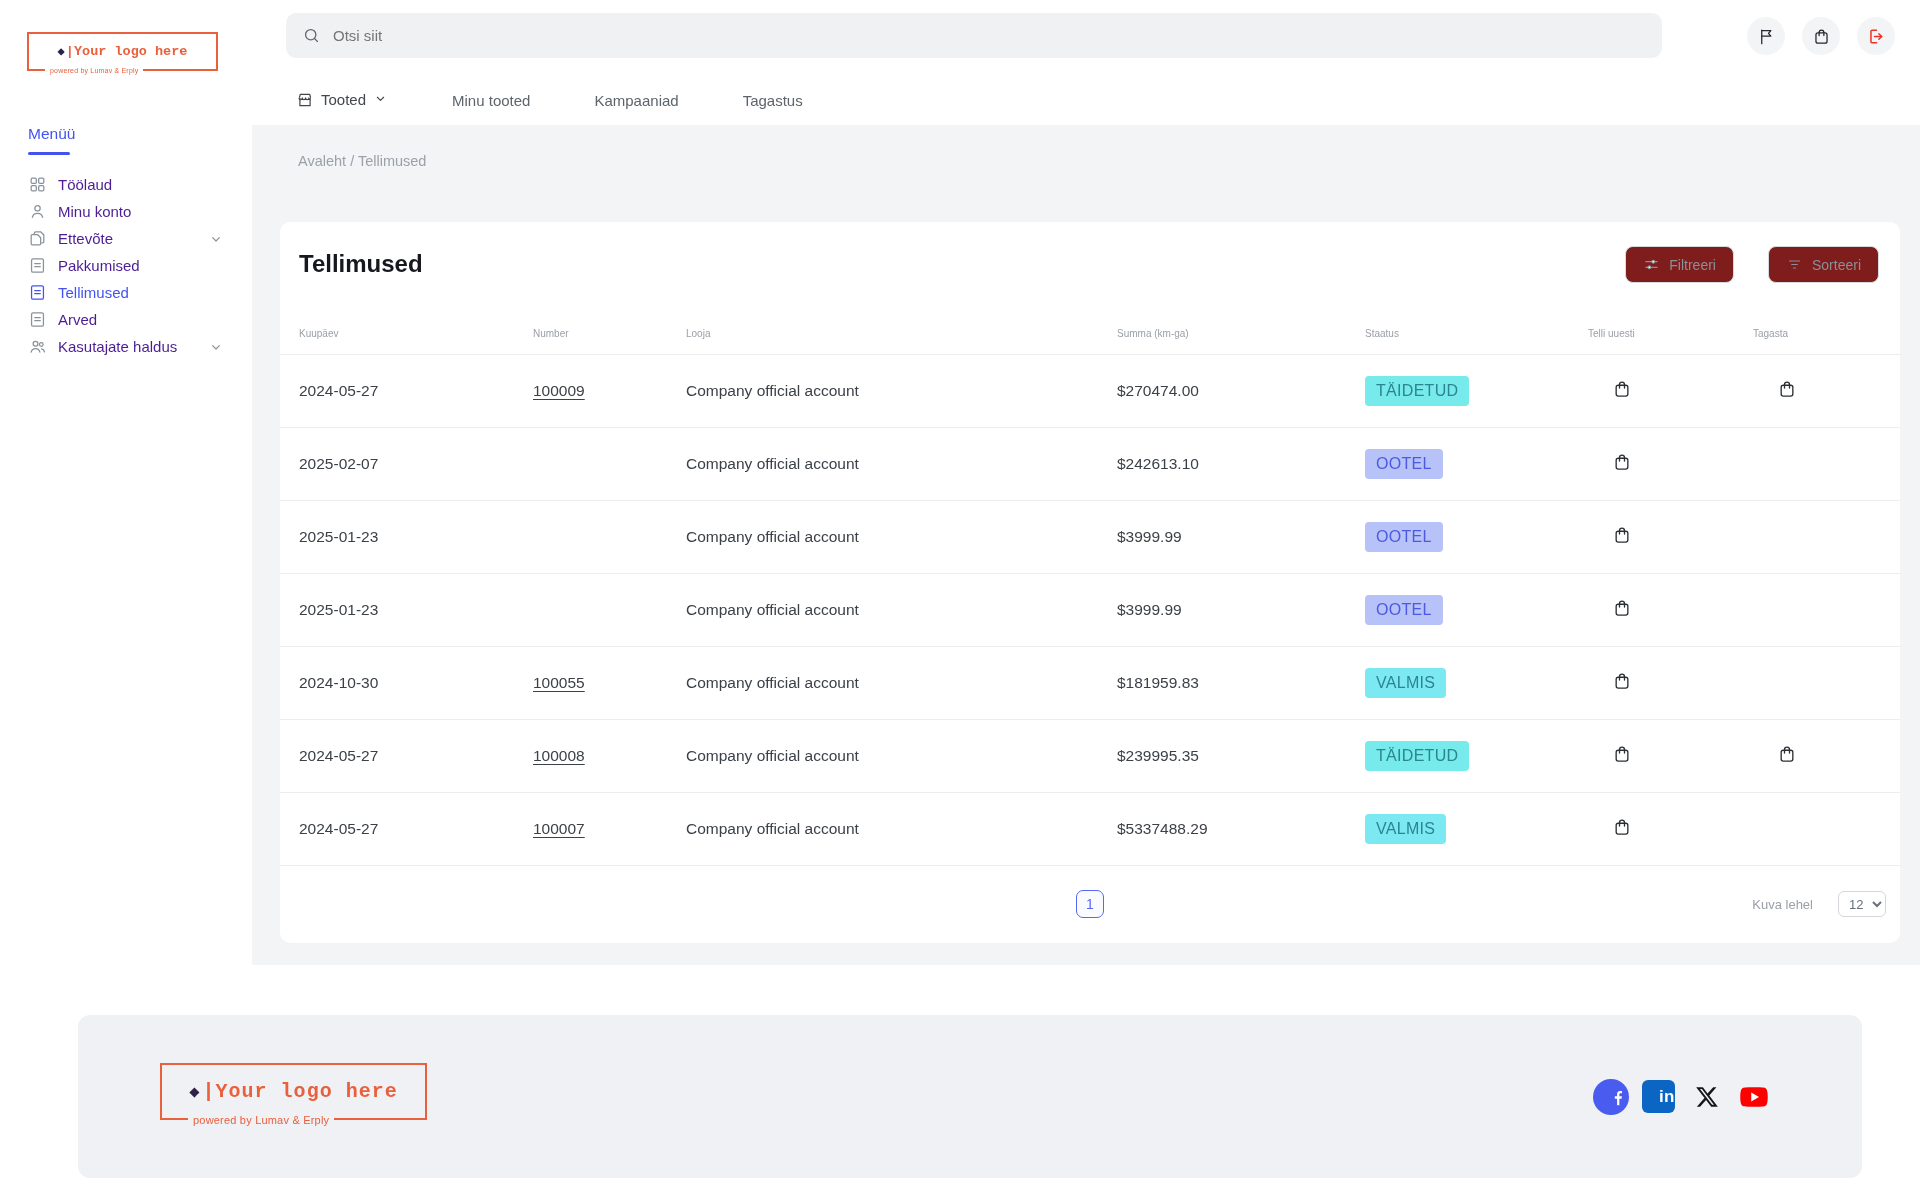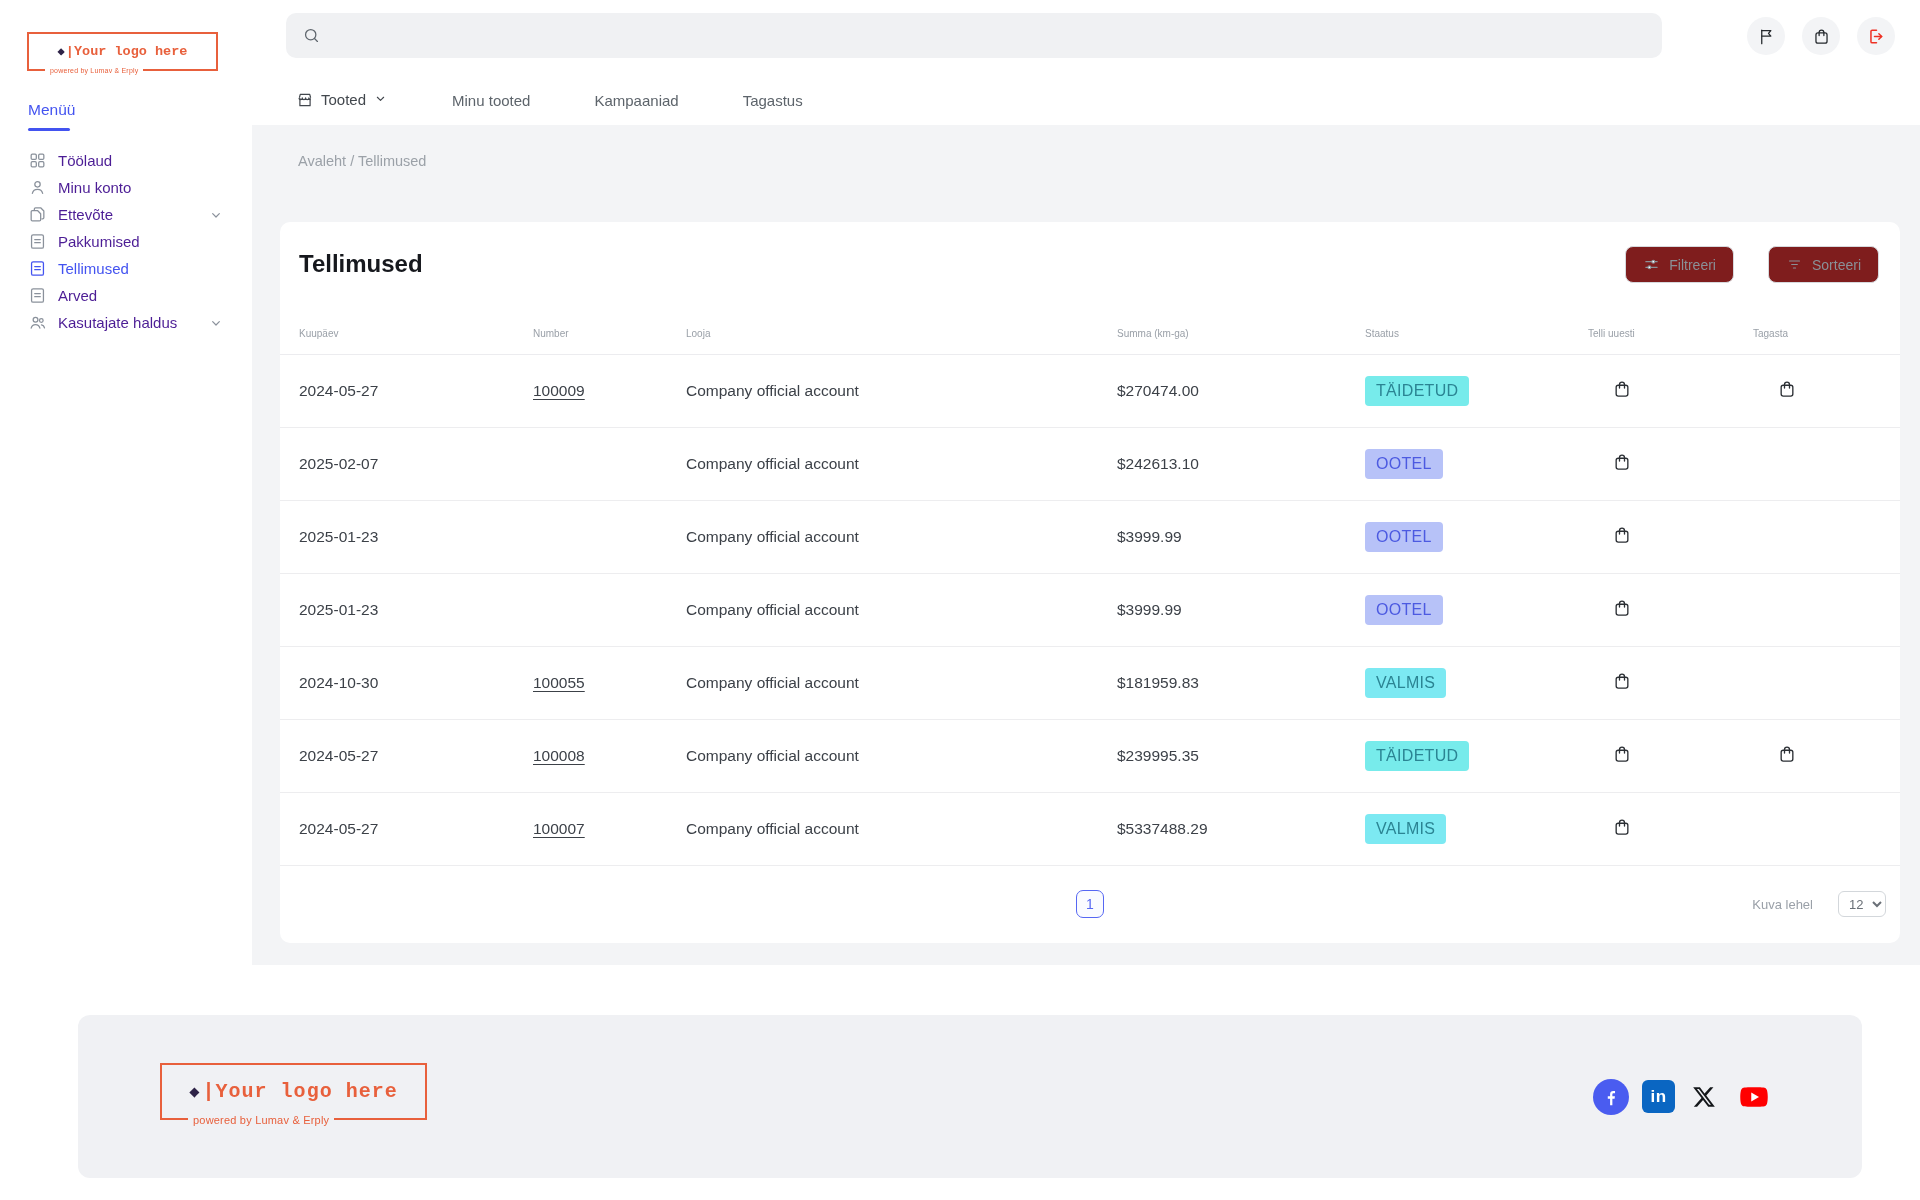--- a/index.html
+++ b/index.html
@@ -7,21 +7,21 @@
     font-family:"Liberation Sans", sans-serif; color:#3c4148; }
 
   
   .sidebar { position:absolute; left:0; top:0; width:250px; height:965px; background:#fff; z-index:3; }
   .logo-box { position:relative; margin:32px 0 0 27px; width:191px; height:39px;
     border:2px solid var(--logo_orange); display:flex; align-items:center; justify-content:center;
     font-family:"Liberation Mono", monospace; font-size:13.5px; font-weight:700; color:var(--logo_orange); }
   .logo-box .diamond { color:#2e2347; font-size:12px; margin-right:1px; }
   .logo-box .tagline { position:absolute; bottom:-5px; left:16px; background:#fff; padding:0 5px;
     font-family:"Liberation Sans", sans-serif; font-size:7px; font-weight:400; letter-spacing:.2px; }
-  .menu-title { margin:30px 0 0 28px; color:var(--accent); font-size:15.5px; display:inline-block; }
+  .menu-title { margin:54px 0 0 28px; color:var(--accent); font-size:15.5px; display:inline-block; }
   .menu-underline { width:42px; height:3px; background:var(--accent); border-radius:2px; margin:9px 0 16px 28px; }
   .side-list { list-style:none; }
   .side-item { display:flex; align-items:center; gap:11px; padding:4px 26px 4px 28px; height:27px;
     font-size:15px; color:#4c1d95; cursor:pointer; }
   .side-item .s-icon { width:19px; height:19px; color:#8a919b; display:flex; }
   .side-item .s-icon svg { width:19px; height:19px; }
   .side-item .s-chev { width:16px; height:16px; margin-left:auto; color:#8a919b; }
   .side-item .s-chev svg { width:16px; height:16px; }
   .side-item.active { color:var(--accent); font-weight:500; }
   .side-item.active .s-icon { color:var(--accent); }
@@ -79,21 +79,21 @@
 
   
   .footer { position:absolute; left:78px; top:1015px; width:1784px; height:163px; background:#f0f1f4;
     border-radius:12px; }
   .footer .logo-box { position:absolute; left:82px; top:48px; margin:0; width:267px; height:57px;
     font-size:20px; letter-spacing:1px; border-width:2px; }
   .footer .logo-box .diamond { font-size:17px; margin-right:2px; }
   .footer .logo-box .tagline { background:#f0f1f4; font-size:11px; bottom:-8px; left:26px; }
   .socials { position:absolute; right:87px; top:50%; transform:translateY(-50%); display:flex;
     align-items:center; gap:13px; }
-  .soc { cursor:pointer; display:flex; align-items:center; justify-content:center; }
+  .soc { cursor:pointer; display:flex; align-items:center; justify-content:flex-end; }
   .soc-fb { width:36px; height:36px; border-radius:50%; background:var(--facebook); }
   .soc-fb svg { width:22px; height:22px; }
   .soc-li { width:33px; height:33px; border-radius:6px; background:var(--linkedin); color:#fff;
     font-size:17px; font-weight:800; letter-spacing:.5px; }
   .soc-x { width:32px; height:32px; color:var(--x_black); }
   .soc-x svg { width:26px; height:26px; }
   .soc-yt svg { width:42px; height:30px; }
 </style>
 </head>
 <body>
@@ -193,20 +193,21 @@
   </li>
 </ul>
 </aside>
 
 <header class="header">
   <div class="searchbar">
     <svg viewBox="0 0 24 24" fill="none" stroke="currentColor" stroke-width="1.6" stroke-linecap="round">
         <circle cx="11" cy="11" r="6.5"></circle>
         <path d="m15.8 15.8 3.7 3.7"></path>
       </svg>
+    <input type="text" placeholder="Otsi siit" style="">
   </div>
   <div class="hicons">
     <div class="hicon">
       <svg viewBox="0 0 24 24" fill="none" stroke="currentColor" stroke-width="1.6" stroke-linecap="round" stroke-linejoin="round">
           <path d="M6 21V4"></path>
           <path d="M6 4.5h11.5l-3 3.5 3 3.5H6"></path>
         </svg>
     </div>
     <div class="hicon">
       <svg viewBox="0 0 24 24" fill="none" stroke="currentColor" stroke-width="1.6" stroke-linecap="round" stroke-linejoin="round">

